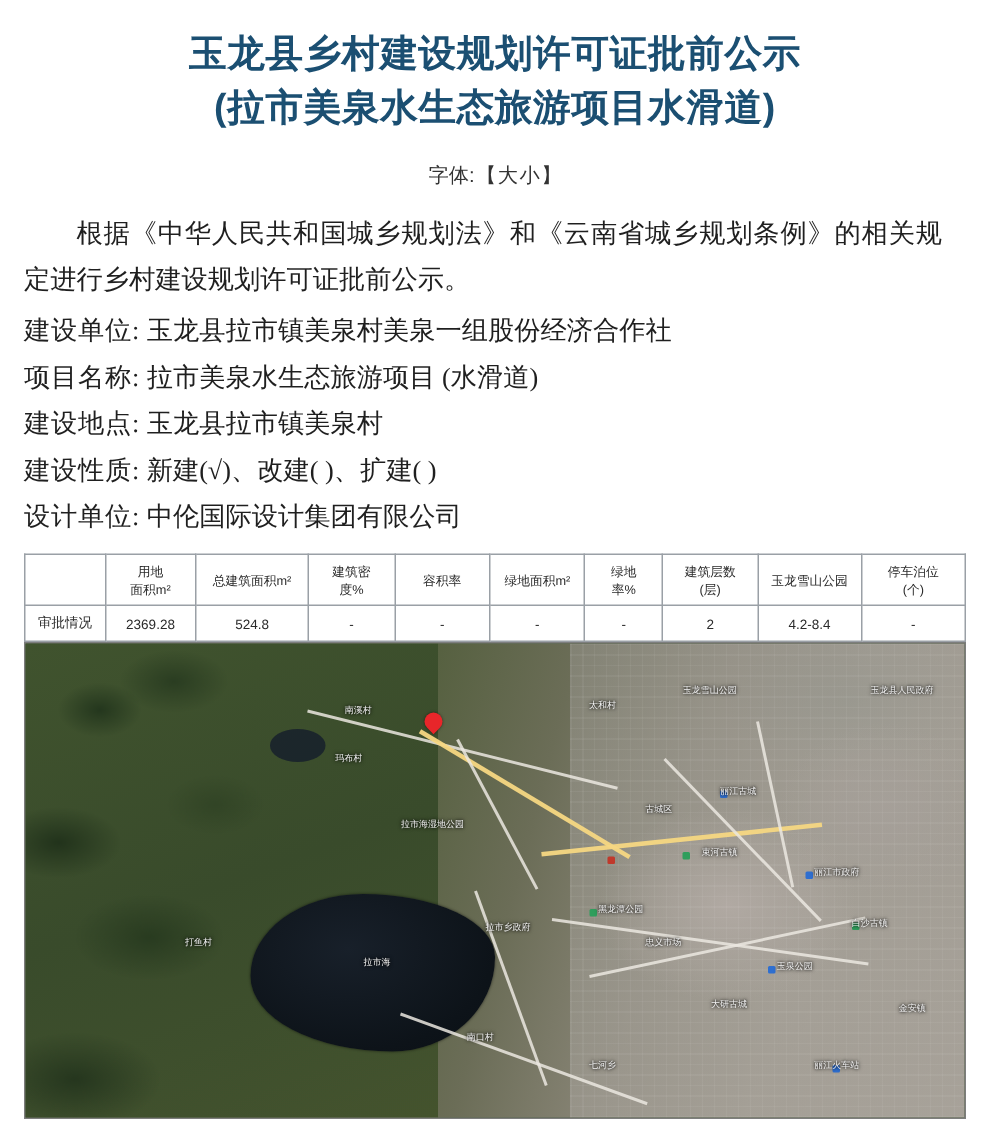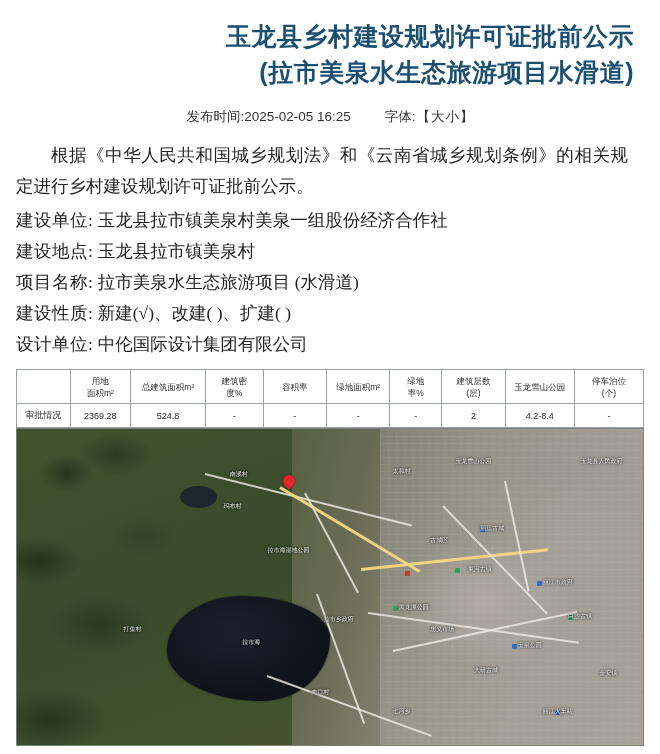--- a/index.html
+++ b/index.html
@@ -12,21 +12,21 @@
     color: #222;
     overflow: hidden;
   }
   .page {
     width: 660px;
     height: 754px;
     padding: 14px 16px 0 16px;
     position: relative;
   }
   .title {
-    text-align: right;
+    text-align: center;
     font-family: "Liberation Sans", "DejaVu Sans", sans-serif;
     font-weight: bold;
     font-size: 25px;
     line-height: 36px;
     color: #1b4f72;
     letter-spacing: 0.5px;
     padding: 4px 10px 0 10px;
   }
   .title .line2 { display: block; }
   .meta {
@@ -201,45 +201,44 @@
 <body>
 
 <div class="page">
 
   <div class="title">
     <span>玉龙县乡村建设规划许可证批前公示</span>
     <span class="line2">(拉市美泉水生态旅游项目水滑道)</span>
   </div>
 
   <div class="meta">
-    <span>发布时间:2025-02-05 16:25</span>
     <span class="fontsize">
       <span>字体:</span>
       <span class="brk">【</span>
       <span class="sz">大</span>
       <span class="sz">小</span>
       <span class="brk">】</span>
     </span>
   </div>
 
   <div class="body-text">
     <p class="para">根据《中华人民共和国城乡规划法》和《云南省城乡规划条例》的相关规定进行乡村建设规划许可证批前公示。</p>
 
     <div class="field-list">
       <div class="field">
         <span class="label">建设单位:</span>
         <span class="value">玉龙县拉市镇美泉村美泉一组股份经济合作社</span>
       </div>
       <div class="field">
+        <span class="label">项目名称:</span>
+        <span class="value">拉市美泉水生态旅游项目 (水滑道)</span>
+      </div>
+      <div class="field">
         <span class="label">建设地点:</span>
         <span class="value">玉龙县拉市镇美泉村</span>
-      </div>
-      <div class="field">
-        <span class="label">项目名称:</span>
-        <span class="value">拉市美泉水生态旅游项目 (水滑道)</span>
       </div>
       <div class="field">
         <span class="label">建设性质:</span>
         <span class="value">新建(√)、改建( )、扩建( )</span>
       </div>
       <div class="field">
         <span class="label">设计单位:</span>
         <span class="value">中伦国际设计集团有限公司</span>
       </div>
     </div>

